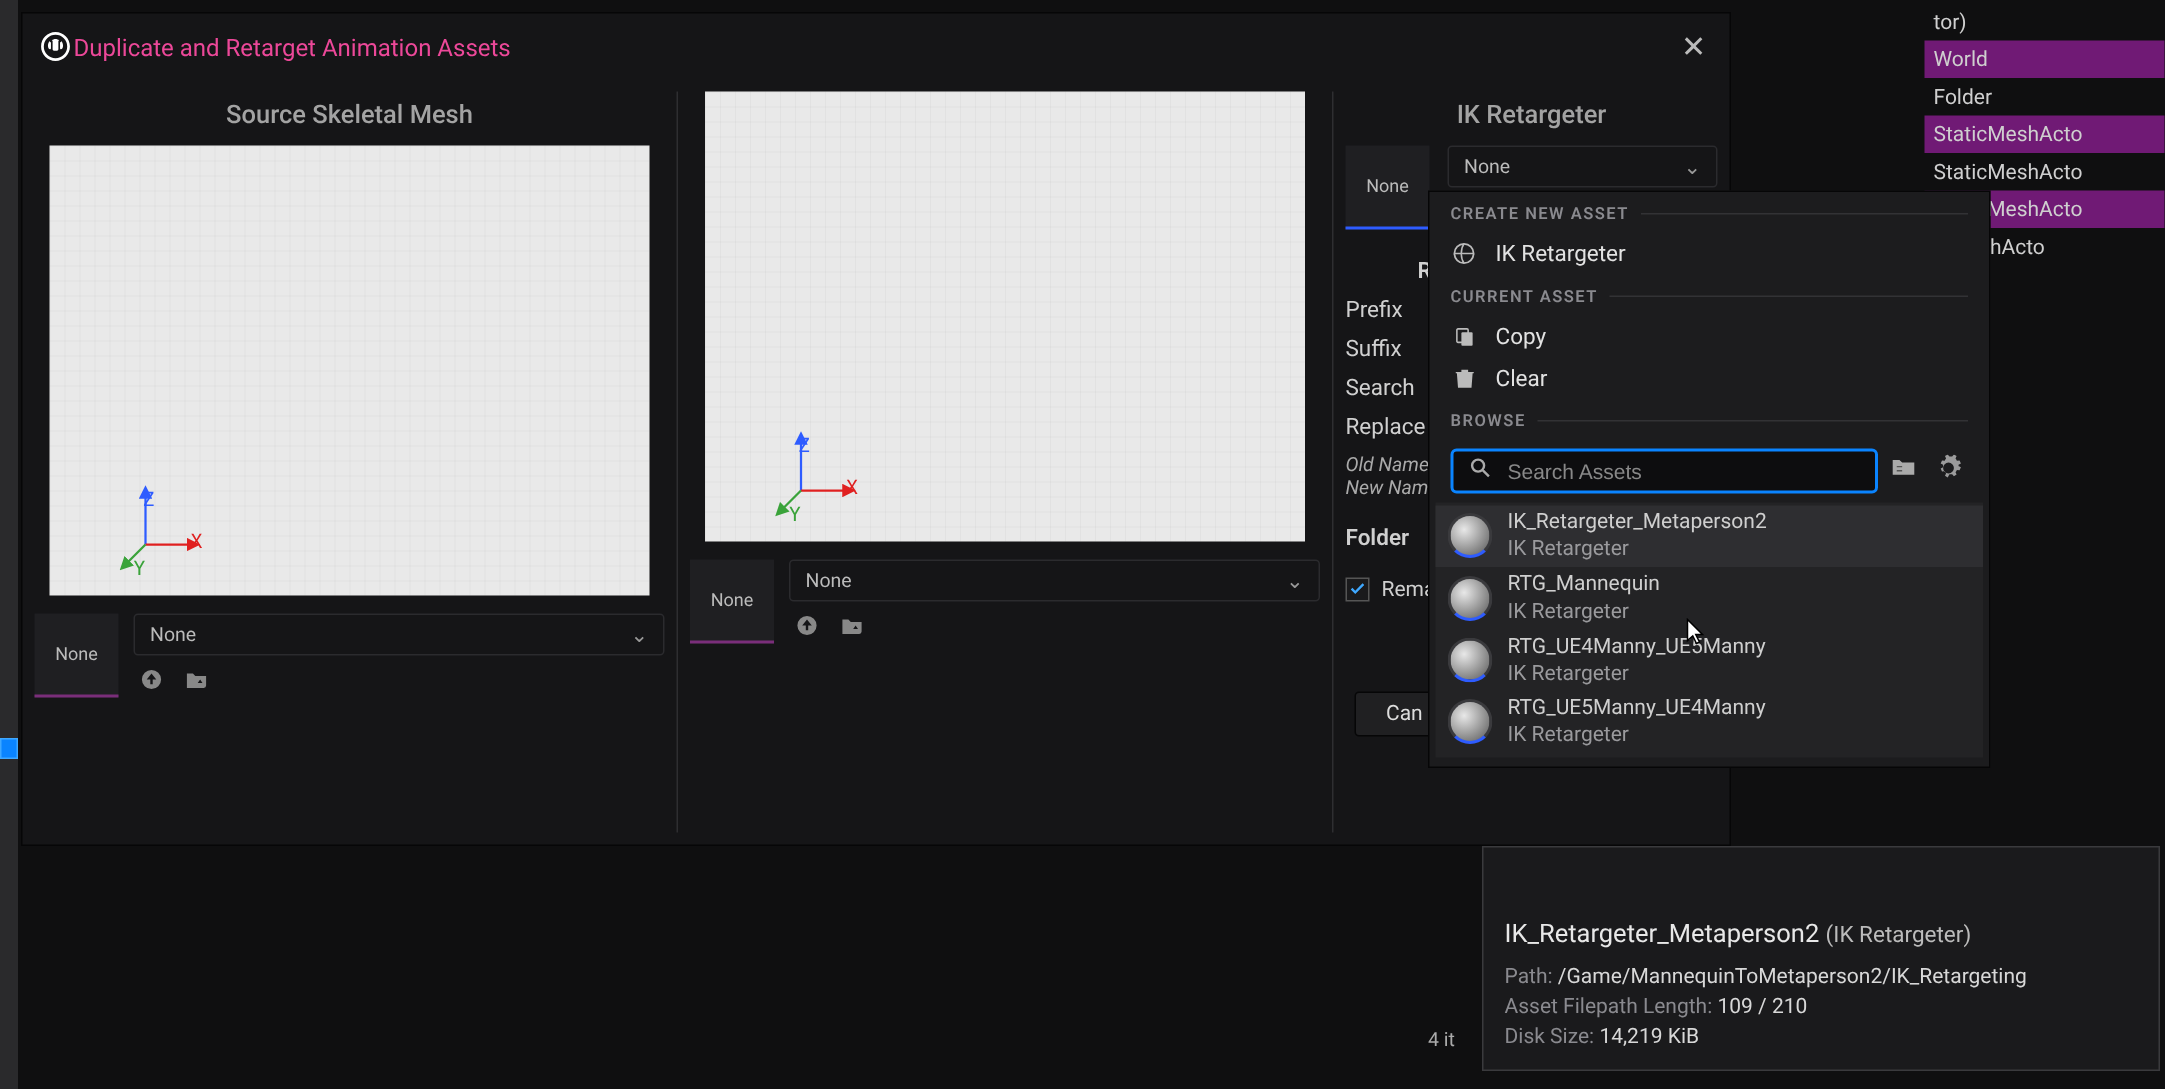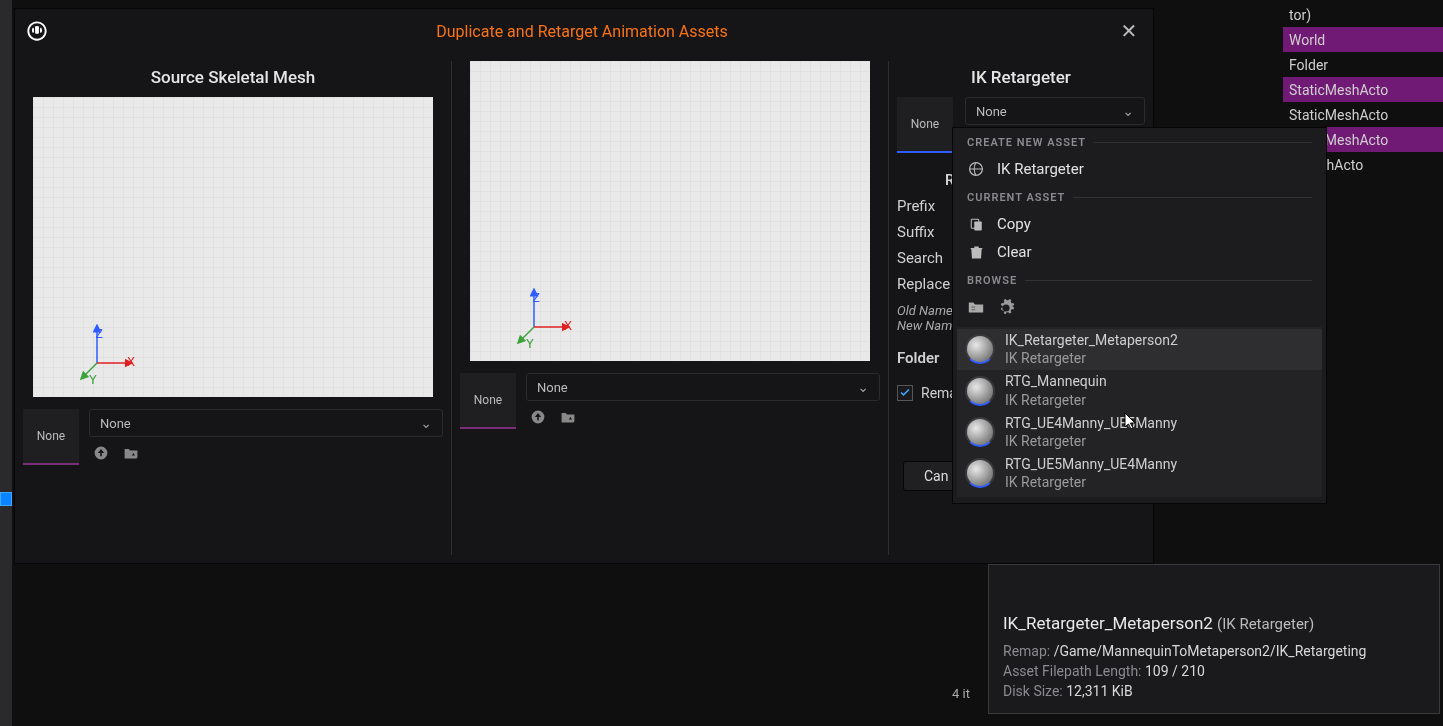--- a/index.html
+++ b/index.html
@@ -31,42 +31,42 @@
     height: 44px; display: flex; align-items: center;
     padding: 0 10px;
     position: relative;
   }
   .ue-logo {
     width: 24px; height: 24px;
     display: flex; align-items: center; justify-content: center;
   }
   .ue-logo svg { fill: #fff; }
   .titlebar-title {
-    flex: 1; text-align: center;
-    font-size: 16px; color: #f97316;
+    flex: 1; 
+    font-size: 16px; color: #ec4899;
   }
   .close-btn {
     width: 28px; height: 28px;
     display: flex; align-items: center; justify-content: center;
     font-size: 20px; color: #bbb;
     cursor: pointer;
   }
 
   .dialog-body {
     flex: 1; display: flex;
     padding: 8px;
     gap: 8px;
   }
   .panel {
     display: flex; flex-direction: column;
   }
   .panel.left, .panel.mid { width: 420px; }
   .panel.right { flex: 1; }
   .panel-title {
-    text-align: center; font-size: 17px; color: #e5e5e5;
+    text-align: center; font-size: 17px; color: #a3a3a3;
     padding: 6px 0 10px;
     font-weight: 500;
   }
   .vsep {
     width: 1px; background: #2e2e31; align-self: stretch;
   }
   .viewport {
     width: 400px; height: 300px;
     background: #e9e9e9;
     position: relative;
@@ -456,20 +456,29 @@
         </svg>
     </span>
     <span>Clear</span>
   </div>
 
   <div class="ap-section-label">
     <span>BROWSE</span>
       <span class="line"></span>
   </div>
   <div class="search-row">
+    <div class="search-box">
+      <span class="ic">
+        <svg viewBox="0 0 20 20" width="16" height="16" fill="none" stroke="#aaa" stroke-width="2">
+            <circle cx="8" cy="8" r="5"></circle>
+            <path d="M12 12l5 5"></path>
+          </svg>
+      </span>
+      <input placeholder="Search Assets" style="">
+    </div>
     <div class="search-icons" style="display:flex; gap:8px;">
       <span class="ic">
         <svg viewBox="0 0 20 20" width="18" height="18" fill="#aaa">
             <path d="M2 4h5l2 2h9v9H2z"></path>
             <path d="M5 9h4M5 12h4" stroke="#555" stroke-width="1"></path>
           </svg>
       </span>
       <span class="ic">
         <svg viewBox="0 0 20 20" width="18" height="18" fill="#aaa">
             <path d="M10 6a4 4 0 100 8 4 4 0 000-8zm7.4 2.6l1.8.9-1 2.2-2-.3a6.8 6.8 0 01-1 1.7l.8 1.8-2 1.2-1.3-1.5a6.8 6.8 0 01-2 0L9.4 17l-2-1.2.8-1.8a6.8 6.8 0 01-1-1.7l-2 .3-1-2.2 1.8-.9a6.8 6.8 0 010-2L4.2 6.6l1-2.2 2 .3a6.8 6.8 0 011-1.7L7.4 1.2l2-1.2L10.7 1.5a6.8 6.8 0 012 0L14 0l2 1.2-.8 1.8a6.8 6.8 0 011 1.7l2-.3 1 2.2-1.8.9a6.8 6.8 0 010 2z" opacity="0.9"></path>
@@ -510,22 +519,22 @@
   </div>
 </div>
 
 <div class="items-count">4 it</div>
 
 <div class="tooltip">
   <div class="tt-title">
     <span>IK_Retargeter_Metaperson2</span>
     <span class="sub">(IK Retargeter)</span>
   </div>
-  <div class="tt-line"><span>Remap:</span> <span class="val">/Game/MannequinToMetaperson2/IK_Retargeting</span></div>
+  <div class="tt-line"><span>Path:</span> <span class="val">/Game/MannequinToMetaperson2/IK_Retargeting</span></div>
   <div class="tt-line"><span>Asset Filepath Length:</span> <span class="val">109 / 210</span></div>
-  <div class="tt-line"><span>Disk Size:</span> <span class="val">12,311 KiB</span></div>
+  <div class="tt-line"><span>Disk Size:</span> <span class="val">14,219 KiB</span></div>
 </div>
 
 <div class="cursor">
   <svg viewBox="0 0 14 18" width="14" height="18">
       <path d="M1 1l0 14 3.5-3 2.5 5 2-1-2.5-5H11z" fill="#fff" stroke="#000" stroke-width="1"></path>
     </svg>
 </div>
 
 </body></html>

